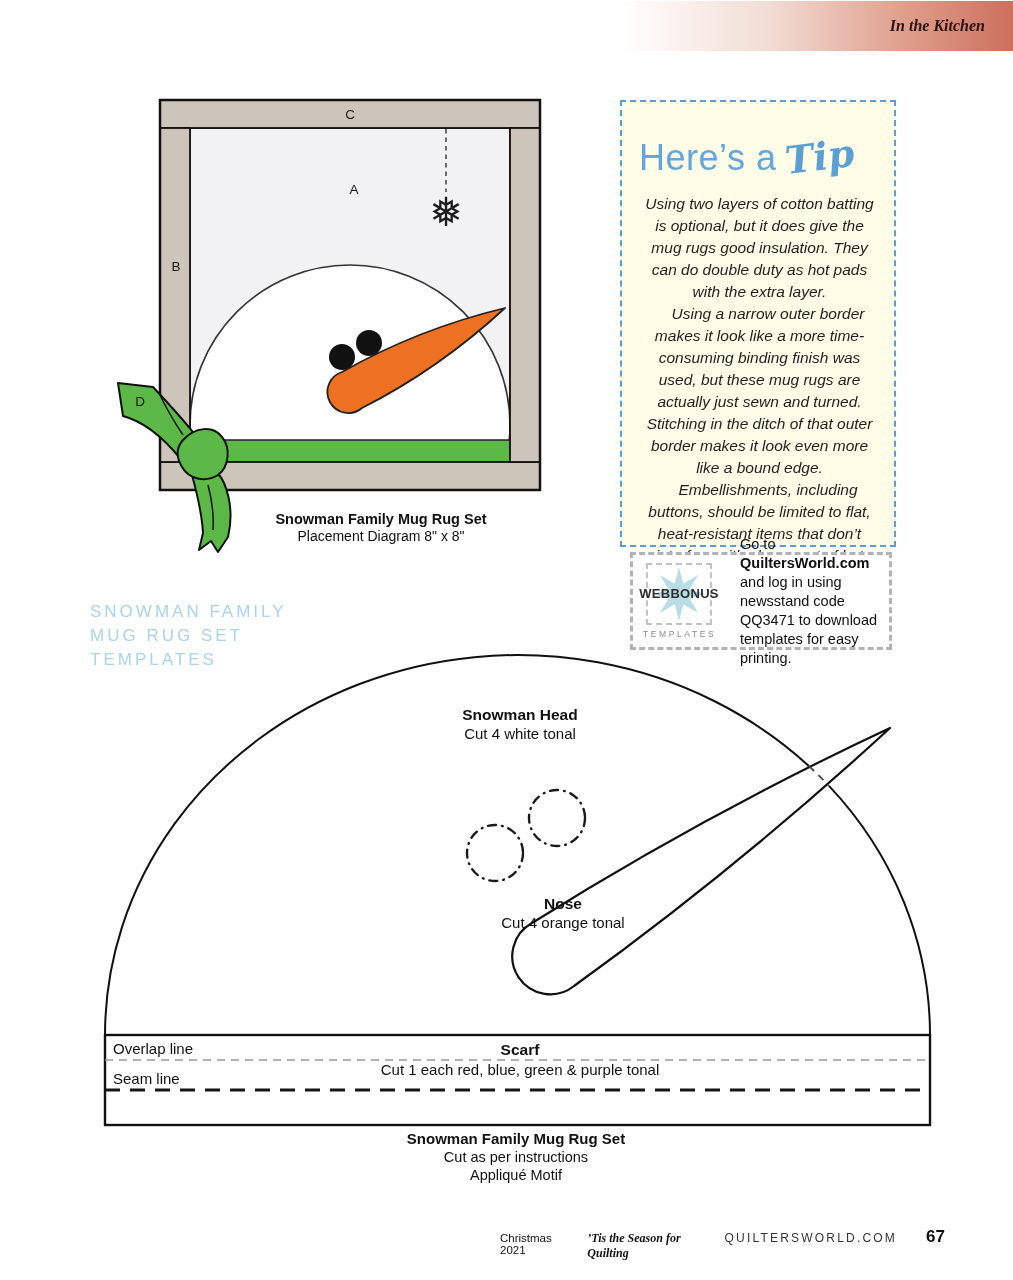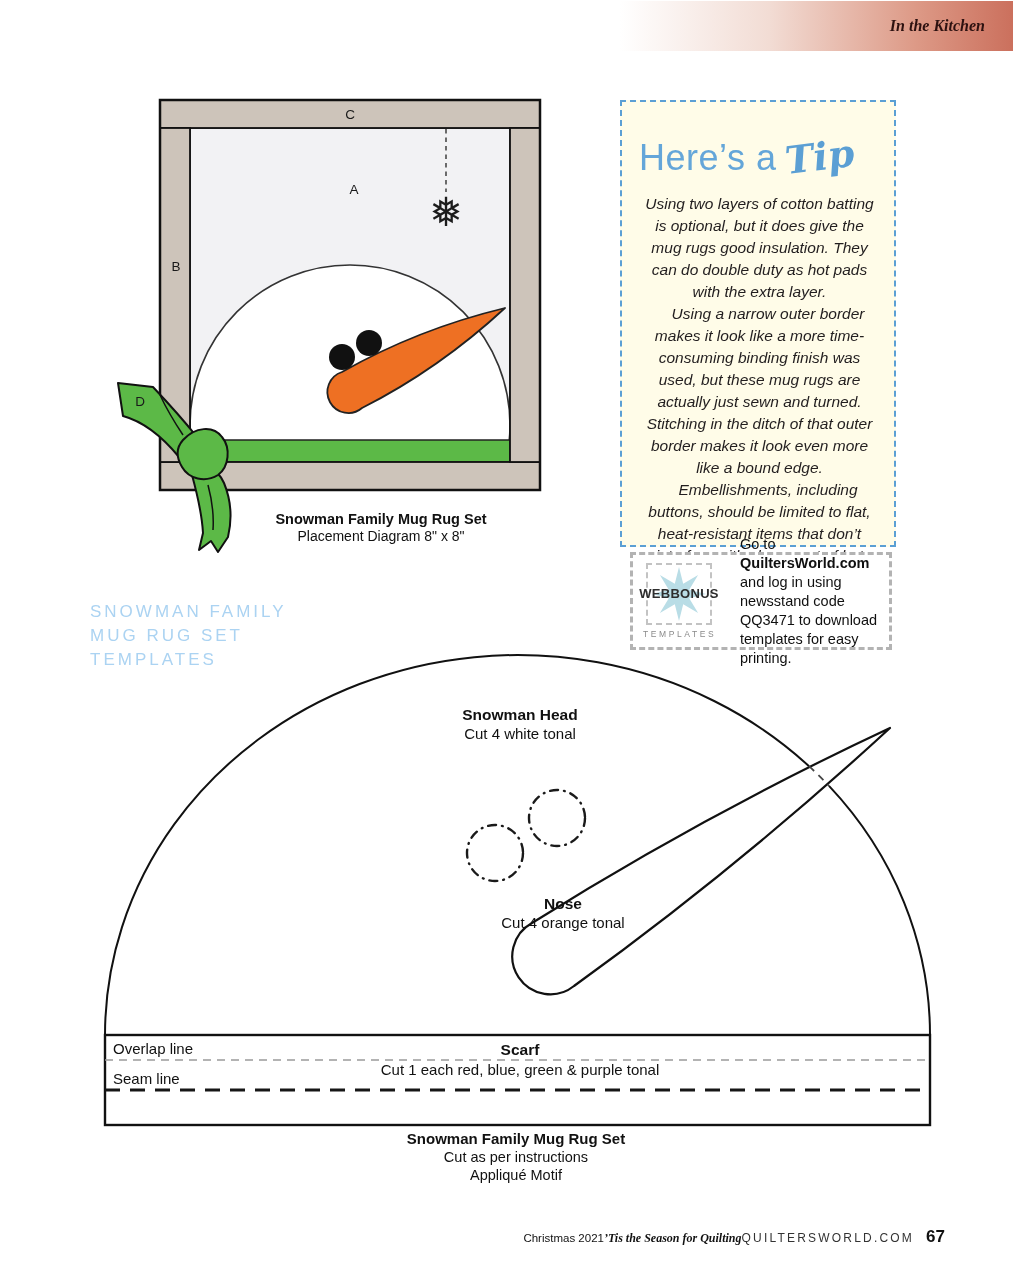--- a/index.html
+++ b/index.html
@@ -65,21 +65,21 @@
     letter-spacing:3px;color:#abd3f2;line-height:24px;
   }
   
   .tpl-svg{position:absolute;left:85px;top:645px;}
   .tpl-caption{position:absolute;left:216px;top:1130px;width:600px;text-align:center;color:#111;}
   .tpl-caption .l1{font-weight:bold;font-size:15px;line-height:18px;}
   .tpl-caption .l2{font-size:14.5px;line-height:18px;}
   
   .footer{
     position:absolute;left:500px;top:1227px;width:445px;
-    display:flex;align-items:baseline;justify-content:flex-end;gap:0;color:#111;
+    display:flex;align-items:baseline;justify-content:flex-end;gap:17px;color:#111;
   }
   .f-issue{font-size:11.5px;}
   .f-tagline{font-family:"Liberation Serif",serif;font-weight:bold;font-style:italic;font-size:12px;}
   .f-site{font-size:12px;letter-spacing:2.2px;color:#333;}
   .f-page{font-size:17px;font-weight:bold;margin-left:12px;}
 </style>
 </head>
 <body>
 
 <div class="banner">

